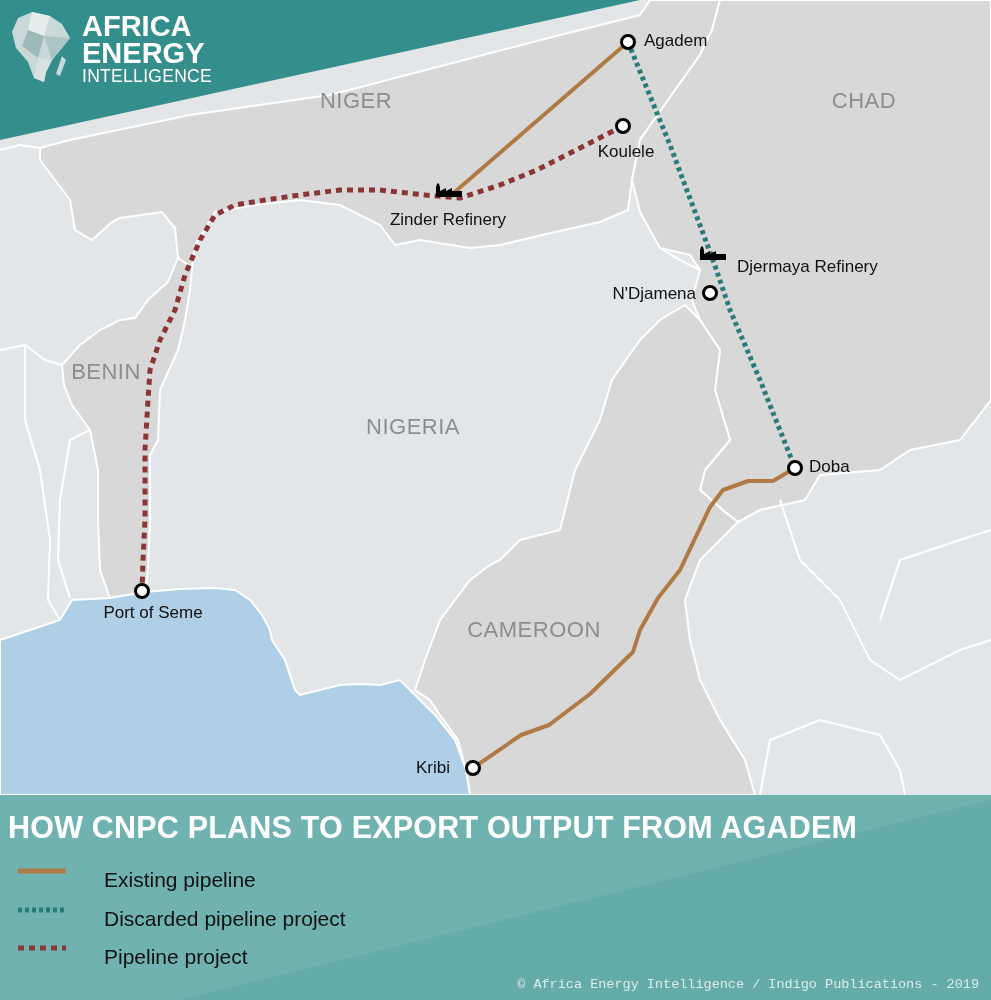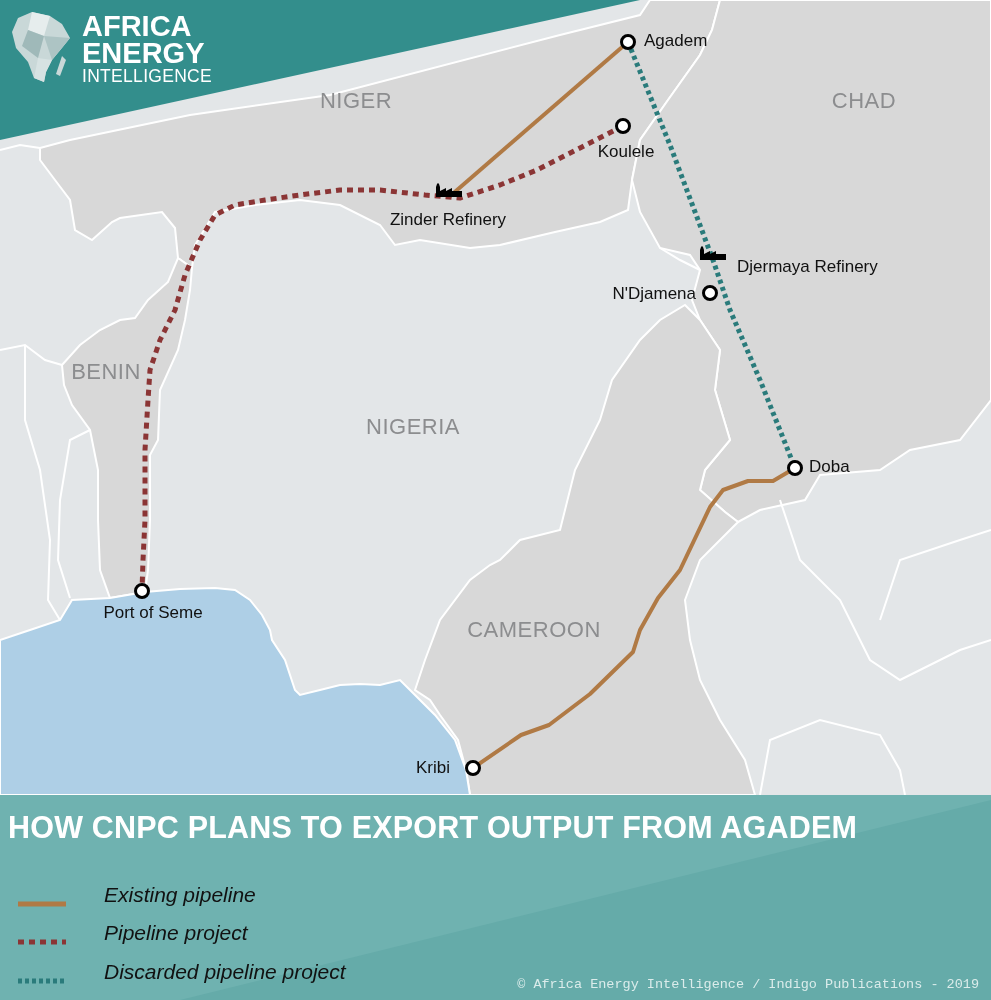--- a/index.html
+++ b/index.html
@@ -4,21 +4,21 @@
 <style>
   html, body { margin: 0; padding: 0; background: #e3e6e8; }
   body { width: 991px; height: 1000px; overflow: hidden; position: relative; font-family: "Liberation Sans", sans-serif; }
   #map { position: absolute; left: 0; top: 0; width: 991px; height: 1000px; }
   .country-label { font-family: "Liberation Sans", sans-serif; font-size: 22px; fill: #8c8d8f; letter-spacing: 0.5px; }
   .place-label { font-family: "Liberation Sans", sans-serif; font-size: 17px; fill: #111; }
   .logo-text-big { font-family: "Liberation Sans", sans-serif; font-weight: 700; font-size: 29px; fill: #ffffff; }
   .logo-text-small { font-family: "Liberation Sans", sans-serif; font-size: 17.5px; fill: #ffffff; letter-spacing: 0.3px; }
   .title { position: absolute; left: 8px; top: 810px; width: 985px; font-family: "Liberation Sans", sans-serif; font-weight: 700; font-size: 30.5px; color: #ffffff; letter-spacing: 0.2px; white-space: nowrap; }
   .legend { position: absolute; left: 18px; top: 868px; }
-  .legend-item { display: flex; align-items: flex-end; height: 38.5px; font-style: italic; }
+  .legend-item { display: flex; align-items: flex-start; height: 38.5px; }
   .legend-swatch { width: 48px; height: 6px; margin-right: 38px; }
   .legend-label { font-family: "Liberation Sans", sans-serif; font-size: 21px; color: #111; }
   .credit { position: absolute; right: 12px; bottom: 8px; font-family: Liberation Mono, monospace; font-size: 13.5px; color: #dbeceb; }
 </style>
 </head>
 <body>
 
 <svg id="map" viewBox="0 0 991 1000" xmlns="http://www.w3.org/2000/svg">
 
   <rect x="0" y="0" width="991" height="1000" fill="#e3e6e8"></rect>
@@ -123,25 +123,25 @@
 
 <div class="legend">
   <div class="legend-item">
     <svg class="legend-swatch" viewBox="0 0 48 6">
       <line x1="0" y1="3" x2="48" y2="3" stroke="#b07a45" stroke-width="5"></line>
     </svg>
     <span class="legend-label">Existing pipeline</span>
   </div>
   <div class="legend-item">
     <svg class="legend-swatch" viewBox="0 0 48 6">
+      <line x1="0" y1="3" x2="48" y2="3" stroke="#2a7b7b" stroke-width="5" stroke-dasharray="4,3"></line>
+    </svg>
+    <span class="legend-label">Discarded pipeline project</span>
+  </div>
+  <div class="legend-item">
+    <svg class="legend-swatch" viewBox="0 0 48 6">
       <line x1="0" y1="3" x2="48" y2="3" stroke="#8b3535" stroke-width="5" stroke-dasharray="6,5"></line>
     </svg>
     <span class="legend-label">Pipeline project</span>
-  </div>
-  <div class="legend-item">
-    <svg class="legend-swatch" viewBox="0 0 48 6">
-      <line x1="0" y1="3" x2="48" y2="3" stroke="#2a7b7b" stroke-width="5" stroke-dasharray="4,3"></line>
-    </svg>
-    <span class="legend-label">Discarded pipeline project</span>
   </div>
 </div>
 
 <div class="credit">© Africa Energy Intelligence / Indigo Publications - 2019</div>
 
 </body></html>

